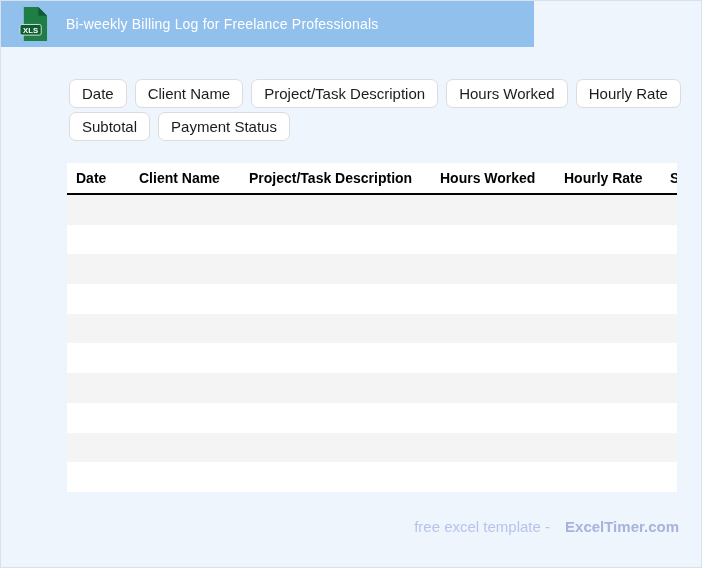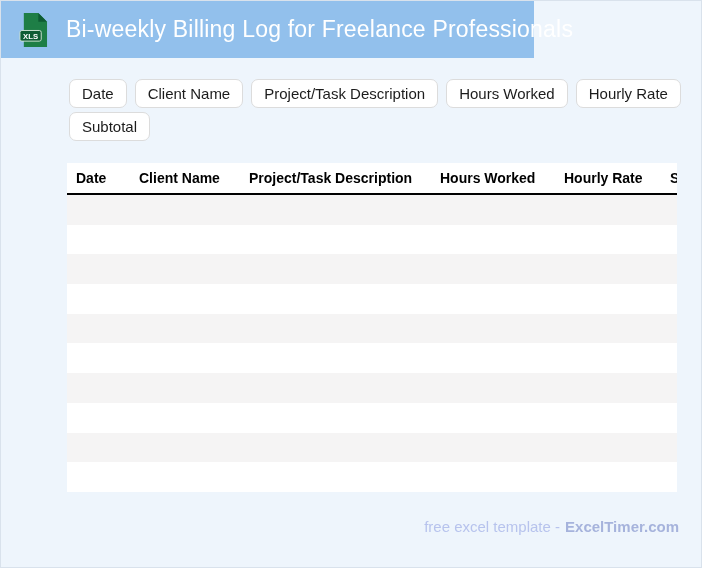--- a/index.html
+++ b/index.html
@@ -11,28 +11,28 @@
   .page {
     position: relative;
     width: 702px; height: 568px;
     box-sizing: border-box;
     background: var(--page-bg, #eef5fc);
     border: 1px solid #d9e2ec;
     overflow: hidden;
   }
   .header-bar {
     position: absolute; top: 0; left: 0;
-    width: 533px; height: 57px;
+    width: 533px; height: 46px;
     background: var(--header-bg, #92c0ec);
     display: flex; align-items: center;
   }
   .file-icon { margin-left: 18px; flex: 0 0 auto; display: block; }
   .page-title {
     margin: 0 0 0 18px;
-    font-size: 23px; font-weight: 400;
+    font-size: 14px; font-weight: 400;
     color: var(--header-title, #ffffff);
     letter-spacing: 0.2px;
     white-space: nowrap;
   }
   .chips {
     position: absolute; left: 68px; top: 78px;
     width: 624px;
     display: flex; flex-wrap: wrap;
     gap: 4px 8px;
   }
@@ -73,21 +73,21 @@
     font-size: 14px;
   }
   table.billing tbody tr:nth-child(odd)  { background: var(--row-alt, #f5f4f4); }
   table.billing tbody tr:nth-child(even) { background: #ffffff; }
   .footer {
     position: absolute; right: 22px; top: 517px;
     font-size: 15px;
     white-space: nowrap;
   }
   .footer .prefix { color: var(--footer-prefix, #b7c3ed); margin-top: 31px; }
-  .footer .brand  { color: var(--footer-brand, #a6b3dc); font-weight: bold; margin-left: 5px; }
+  .footer .brand  { color: var(--footer-brand, #a6b3dc); font-weight: bold; margin-left: 15px; }
 </style>
 </head>
 <body>
 
 <div class="page">
 
   <div class="header-bar">
     <svg class="file-icon" width="29" height="36" viewBox="0 0 30 37" aria-hidden="true">
       <path d="M5 1 h15 l9 9 v26 h-24 z" style="fill: var(--icon-green, #1e7e46);"></path>
       <path d="M20 1 l9 9 h-9 z" style="fill: var(--icon-dark-green, #0e5c33);"></path>
@@ -97,20 +97,21 @@
     <h1 class="page-title">Bi-weekly Billing Log for Freelance Professionals</h1>
   </div>
 
   <div class="chips" id="chips">
       <div class="chip">Date</div>
       <div class="chip">Client Name</div>
       <div class="chip">Project/Task Description</div>
       <div class="chip">Hours Worked</div>
       <div class="chip">Hourly Rate</div>
       <div class="chip">Subtotal</div>
+      <div class="chip">Payment Status</div>
     </div>
 
   <div class="table-wrap">
     <table class="billing">
       <thead>
         <tr id="thead-row">
             <th style="min-width: 49px;">Date</th>
             <th style="min-width: 96px;">Client Name</th>
             <th style="min-width: 177px;">Project/Task Description</th>
             <th style="min-width: 110px;">Hours Worked</th>

